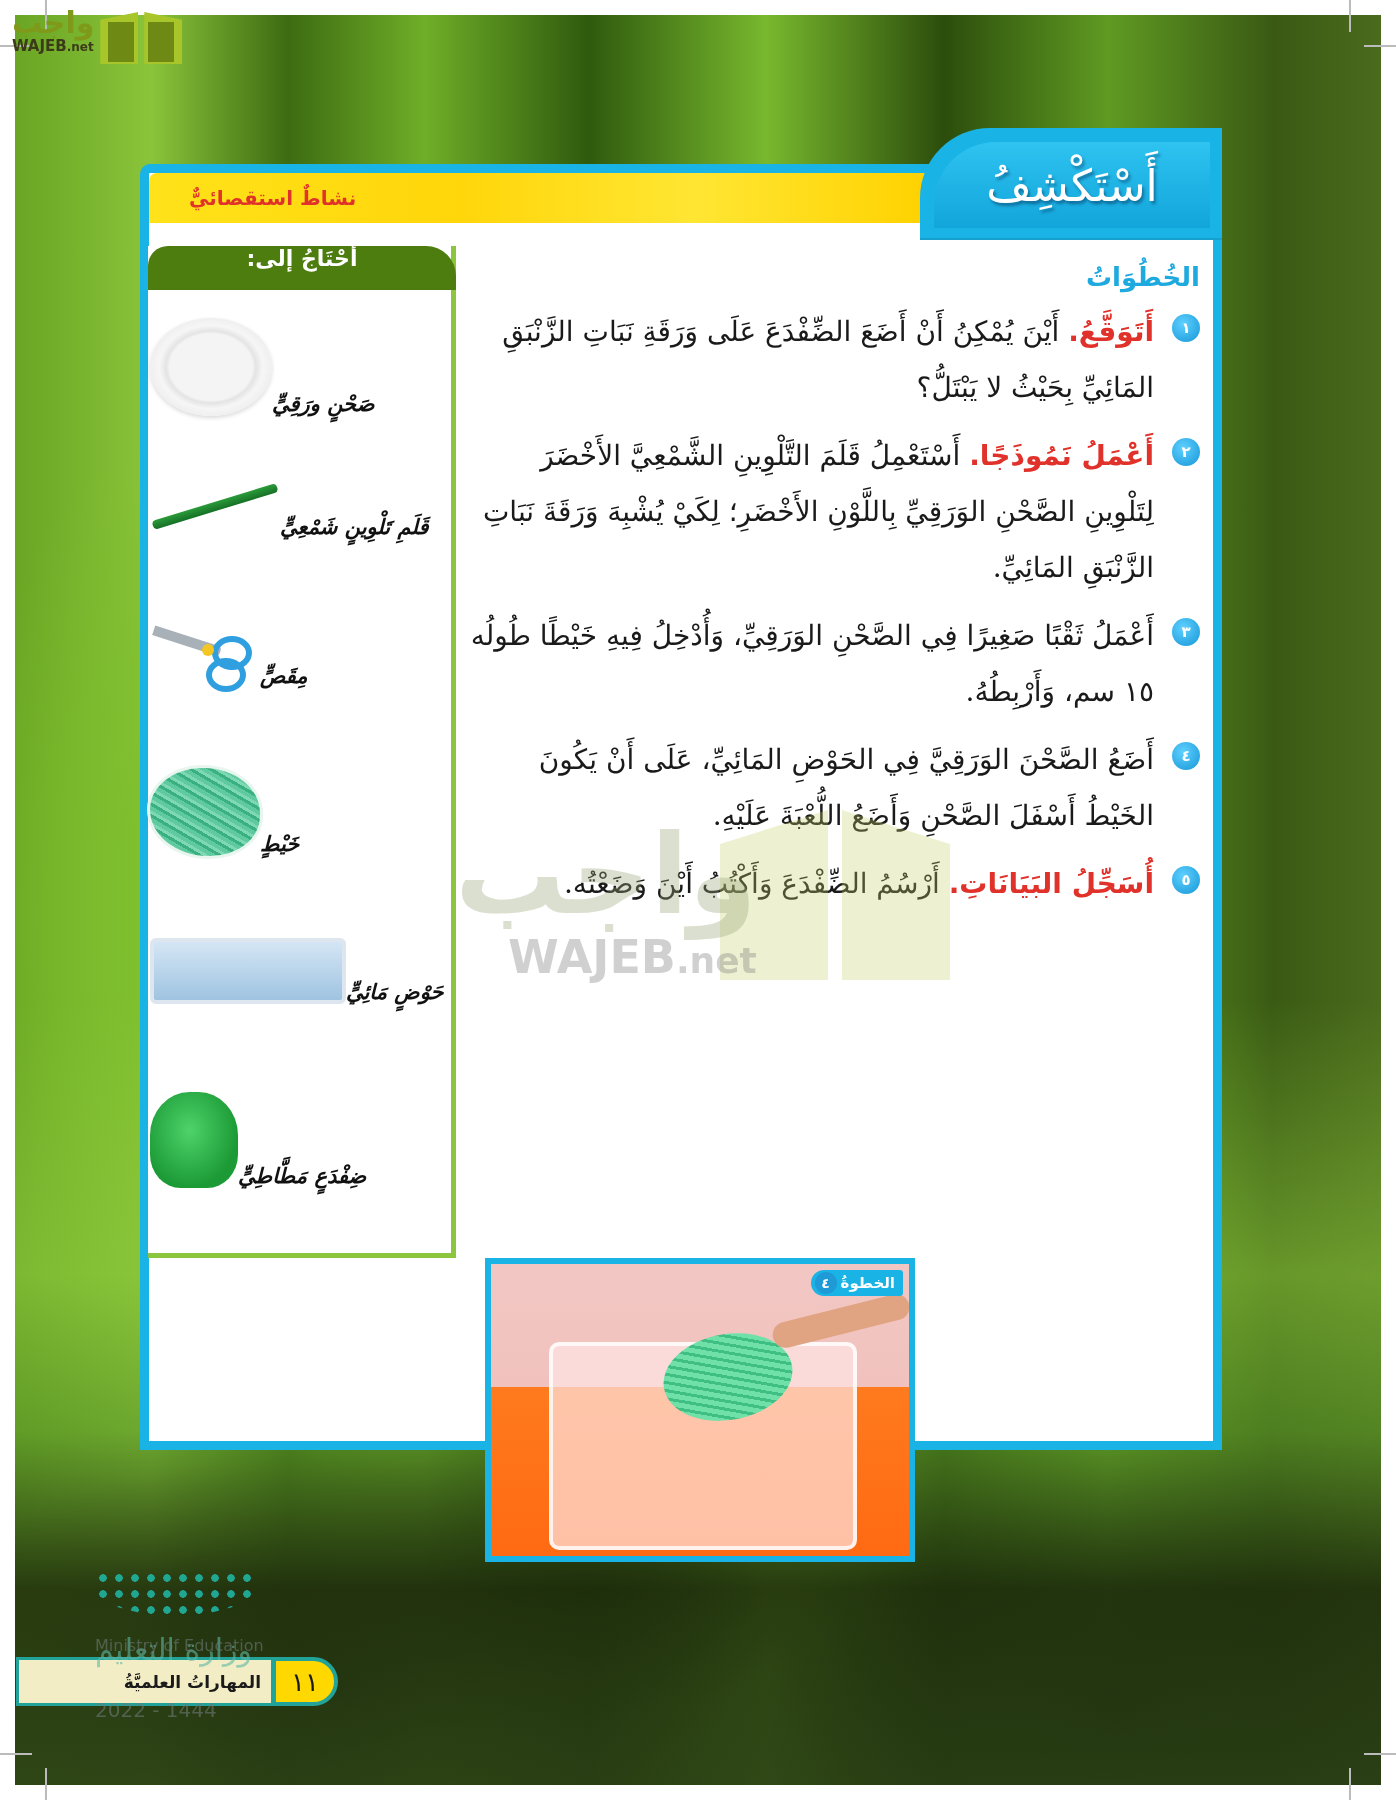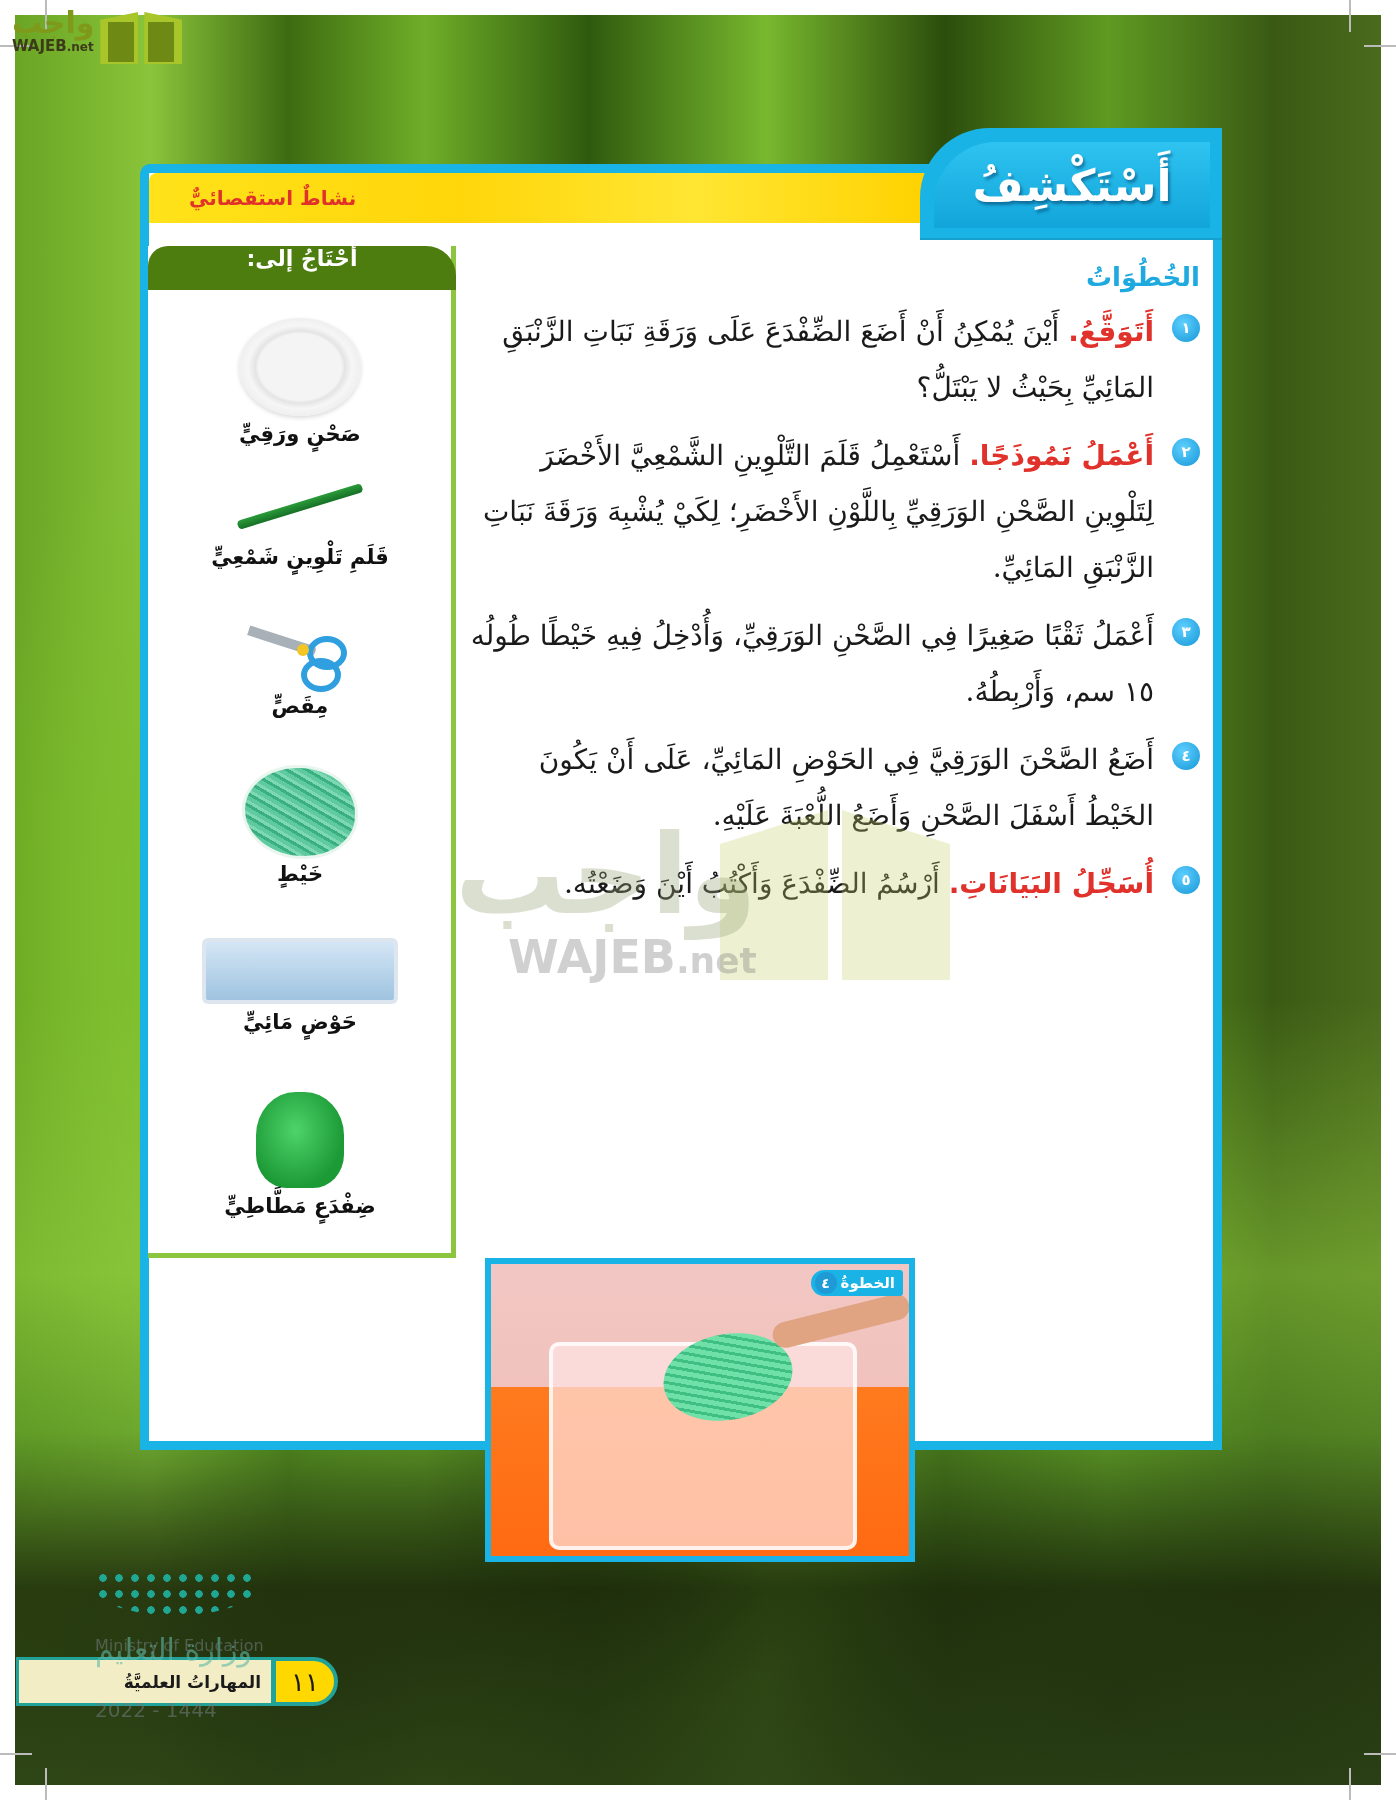--- a/index.html
+++ b/index.html
@@ -25,28 +25,28 @@
   .book .l,.book .r{position:absolute;top:4px;width:38px;height:52px;background:#a8c62a;}
   .book .l{left:0;clip-path:polygon(0 15%,100% 0,100% 100%,0 100%);}
   .book .r{right:0;clip-path:polygon(0 0,100% 15%,100% 100%,0 100%);}
   .book .li,.book .ri{position:absolute;top:14px;width:26px;height:40px;background:#6f8a14;}
   .book .li{left:8px;}
   .book .ri{right:8px;}
   
   .panel{position:absolute;left:140px;top:164px;width:1082px;height:1286px;background:#ffffff;border:9px solid #19b3e6;border-radius:10px 0 0 0;box-sizing:border-box;}
   .title-tab{position:absolute;left:920px;top:128px;width:302px;height:112px;background:#19b3e6;border-radius:70px 0 0 0;box-shadow:inset 0 -2px 0 rgba(0,0,0,.1);}
   .title-inner{position:absolute;left:14px;top:14px;right:12px;bottom:12px;background:linear-gradient(180deg,#2ec3f0,#12a5db);border-radius:62px 0 0 0;display:flex;align-items:center;justify-content:center;}
-  .title-text{font-size:44px;font-weight:bold;color:#ffffff;text-shadow:2px 3px 3px rgba(0,40,80,.45);direction:rtl;text-align:right;}
+  .title-text{font-size:44px;font-weight:normal;color:#ffffff;text-shadow:2px 3px 3px rgba(0,40,80,.45);direction:rtl;text-align:right;}
   .yellow-bar{position:absolute;left:149px;top:173px;width:780px;height:50px;background:linear-gradient(90deg,#ffe21a,#ffd60a 40%,#ffe633 70%,#ffd200);border-radius:8px 0 0 0;display:flex;align-items:center;padding-left:40px;box-sizing:border-box;}
   .activity-label{font-size:20px;font-weight:bold;color:#e0312a;direction:rtl;}
   
   .materials{position:absolute;left:148px;top:246px;width:308px;height:1012px;border:5px solid #8cc63f;border-top:none;border-left:none;box-sizing:border-box;background:#fff;}
   .mat-head{position:absolute;left:148px;top:246px;width:308px;height:44px;background:#4d7c0f;border-radius:20px 30px 0 0;display:flex;align-items:flex-start;justify-content:center;}
   .mat-head-text{font-size:22px;font-weight:bold;color:#ffffff;direction:rtl;}
-  .mat-item{position:absolute;left:150px;width:300px;display:flex;flex-direction:column;align-items:center;}
+  .mat-item{position:absolute;left:150px;width:300px;display:flex;flex-direction:row;align-items:flex-end;font-style:italic;}
   .mat-label{font-size:21px;font-weight:bold;color:#111;direction:rtl;margin-top:6px;}
   
   .plate{width:122px;height:98px;border-radius:50%;background:radial-gradient(ellipse at center,#f4f4f4 0%,#f4f4f4 48%,#e4e4e4 52%,#f6f6f6 60%,#dcdcdc 100%);box-shadow:0 2px 4px rgba(0,0,0,.15);}
   .crayon{width:130px;height:9px;background:linear-gradient(180deg,#2b9b3a,#167026);border-radius:4px;transform:rotate(-17deg);margin:40px 0 28px;}
   .scissors{width:110px;height:60px;position:relative;}
   .scissors .blade{position:absolute;left:2px;top:8px;width:70px;height:10px;background:#a8b0b8;transform:rotate(18deg);border-radius:0 4px 4px 0;}
   .scissors .ring1,.scissors .ring2{position:absolute;width:28px;height:22px;border:6px solid #2f9fe0;border-radius:50%;}
   .scissors .ring1{left:62px;top:8px;}
   .scissors .ring2{left:56px;top:30px;}
   .scissors .pivot{position:absolute;left:52px;top:16px;width:12px;height:12px;background:#f3c623;border-radius:50%;}

